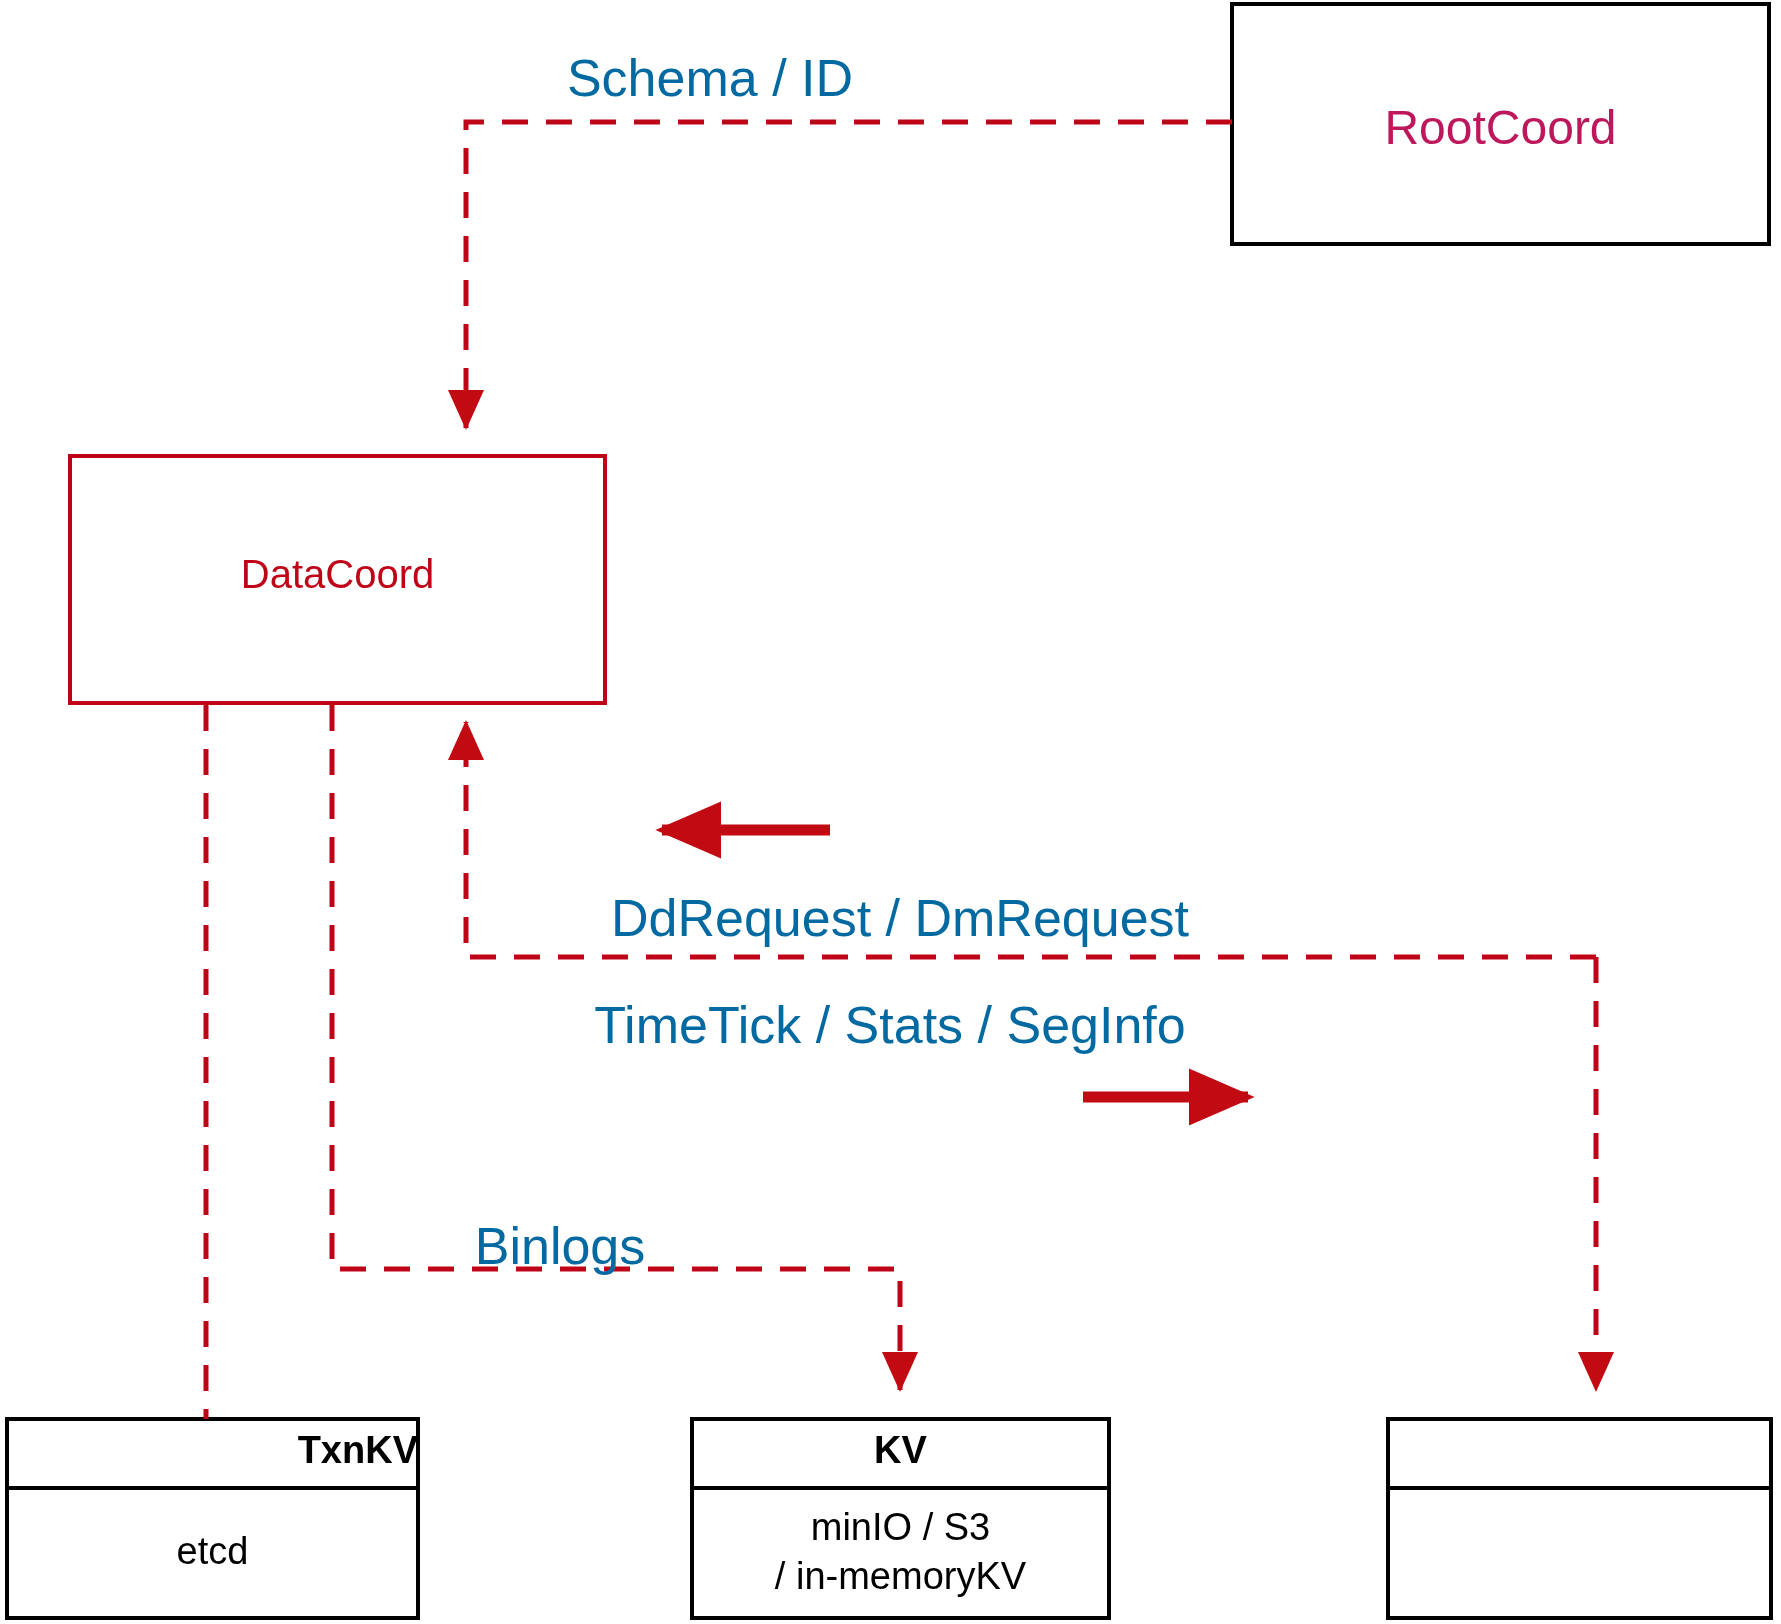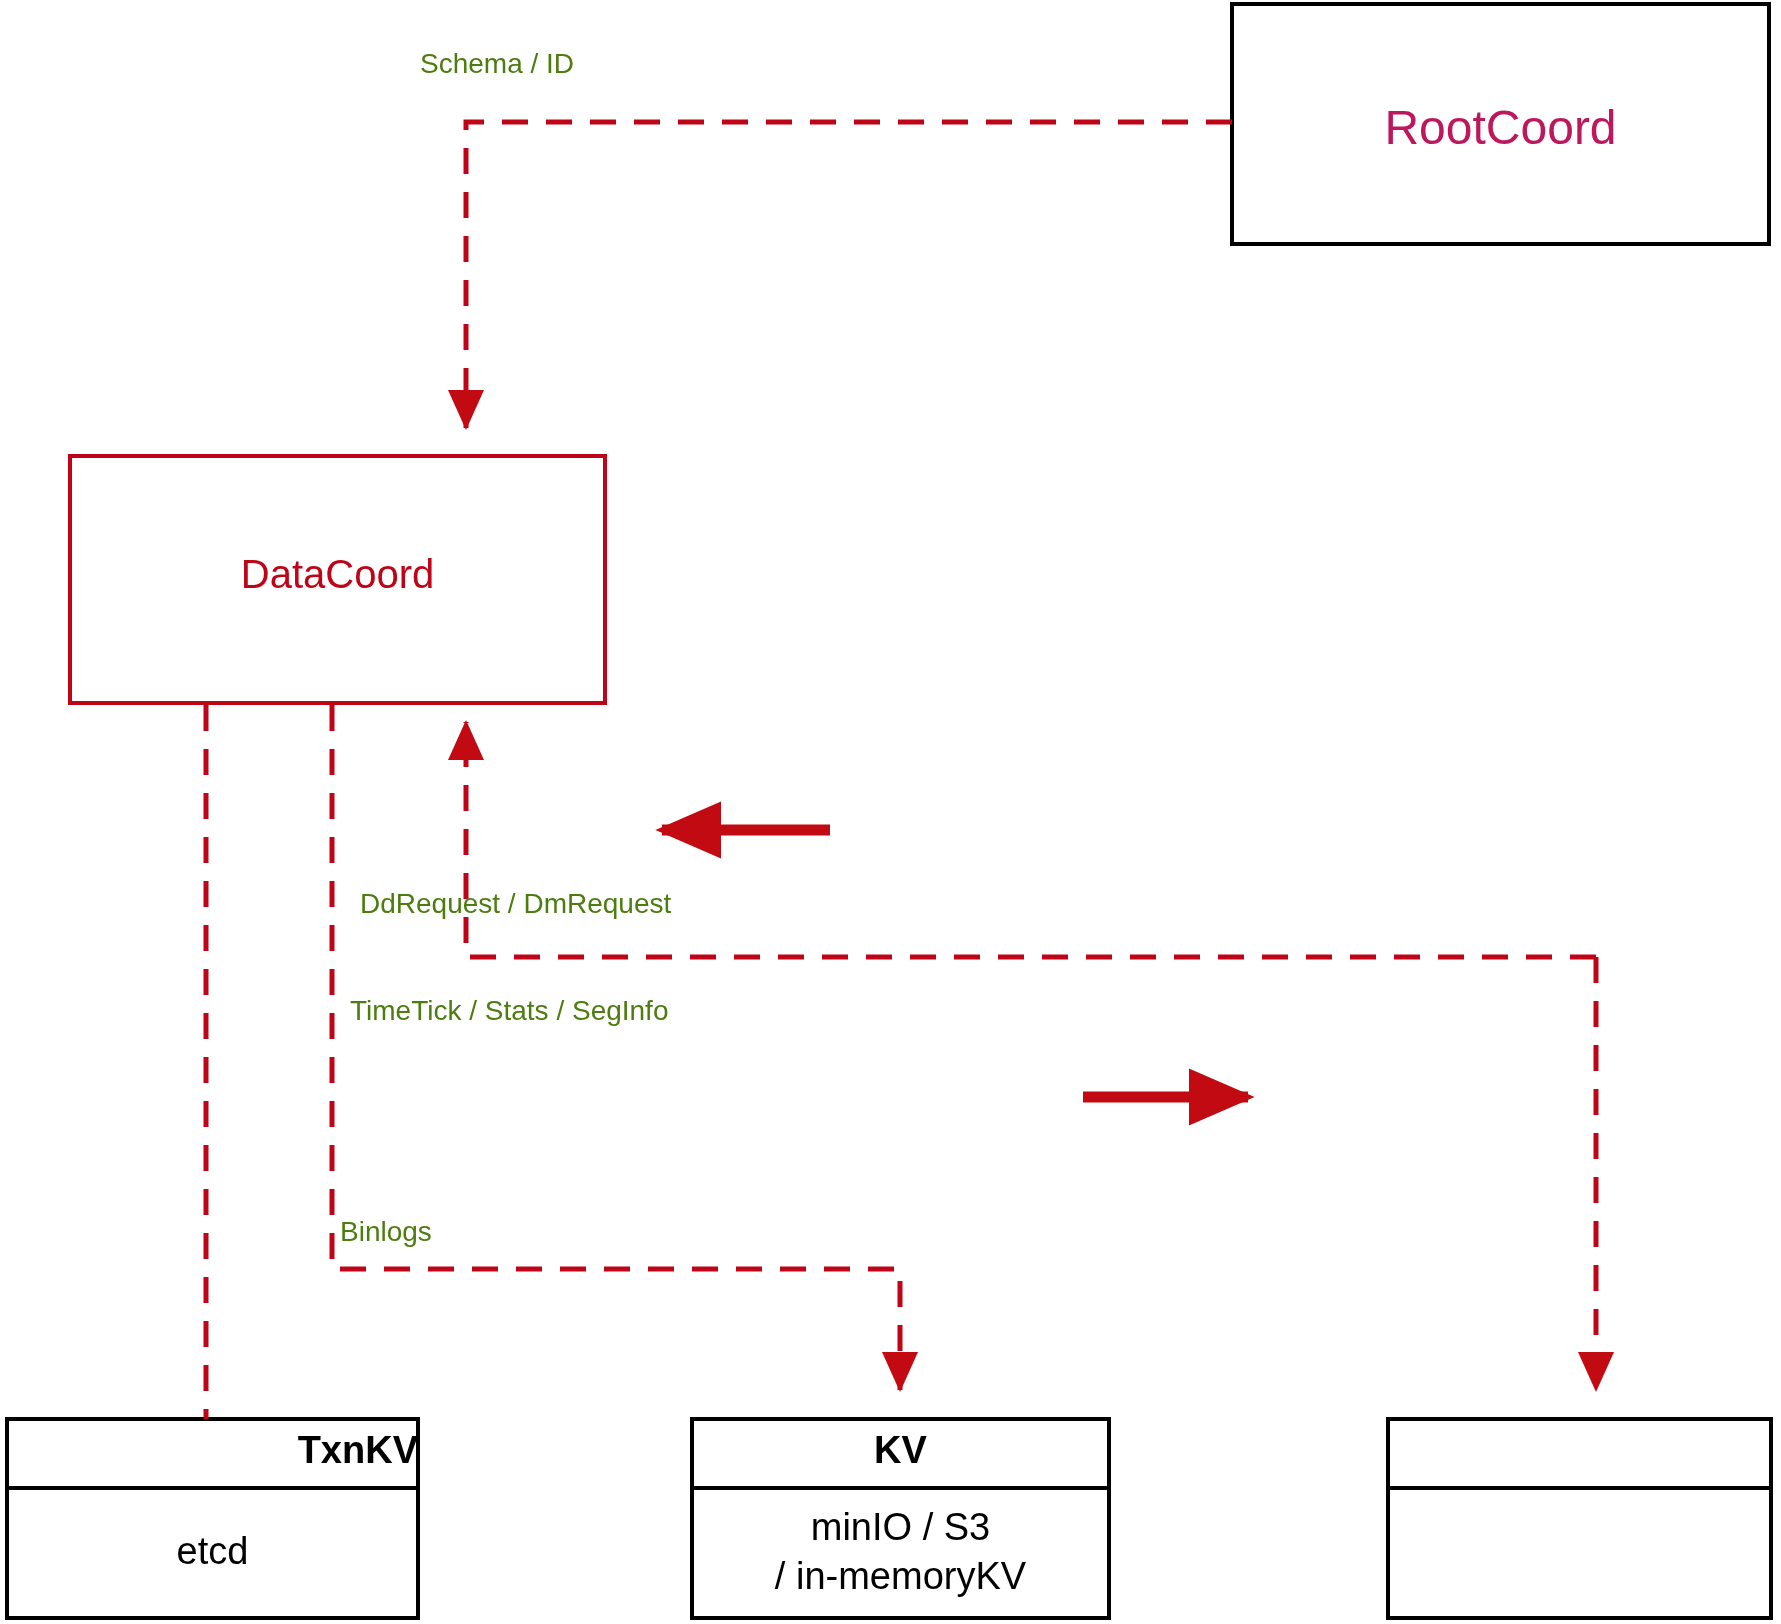--- a/index.html
+++ b/index.html
@@ -24,24 +24,24 @@
     width: 1781px;
     height: 1624px;
   }
   .box-label {
     position: absolute;
     text-align: center;
     white-space: nowrap;
   }
   .edge-label {
     position: absolute;
-    text-align: left;
+    text-align: center;
     white-space: nowrap;
-    color: #4d7c0f;
-    font-size: 28px;
+    color: #0369a1;
+    font-size: 52px;
   }
   .node-title {
     font-size: 48px;
     color: #be185d;
   }
   .node-title-bold {
     font-size: 38px;
     font-weight: bold;
     color: #000000;
   }

